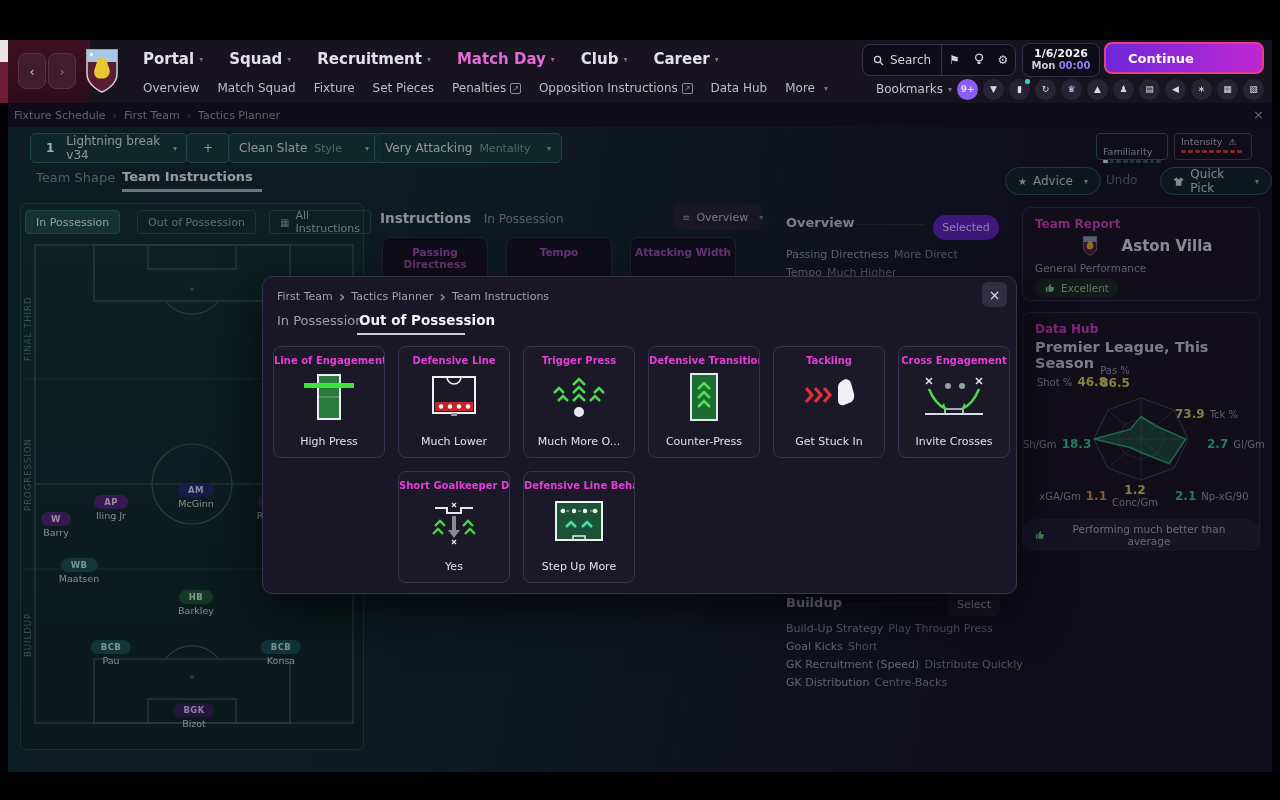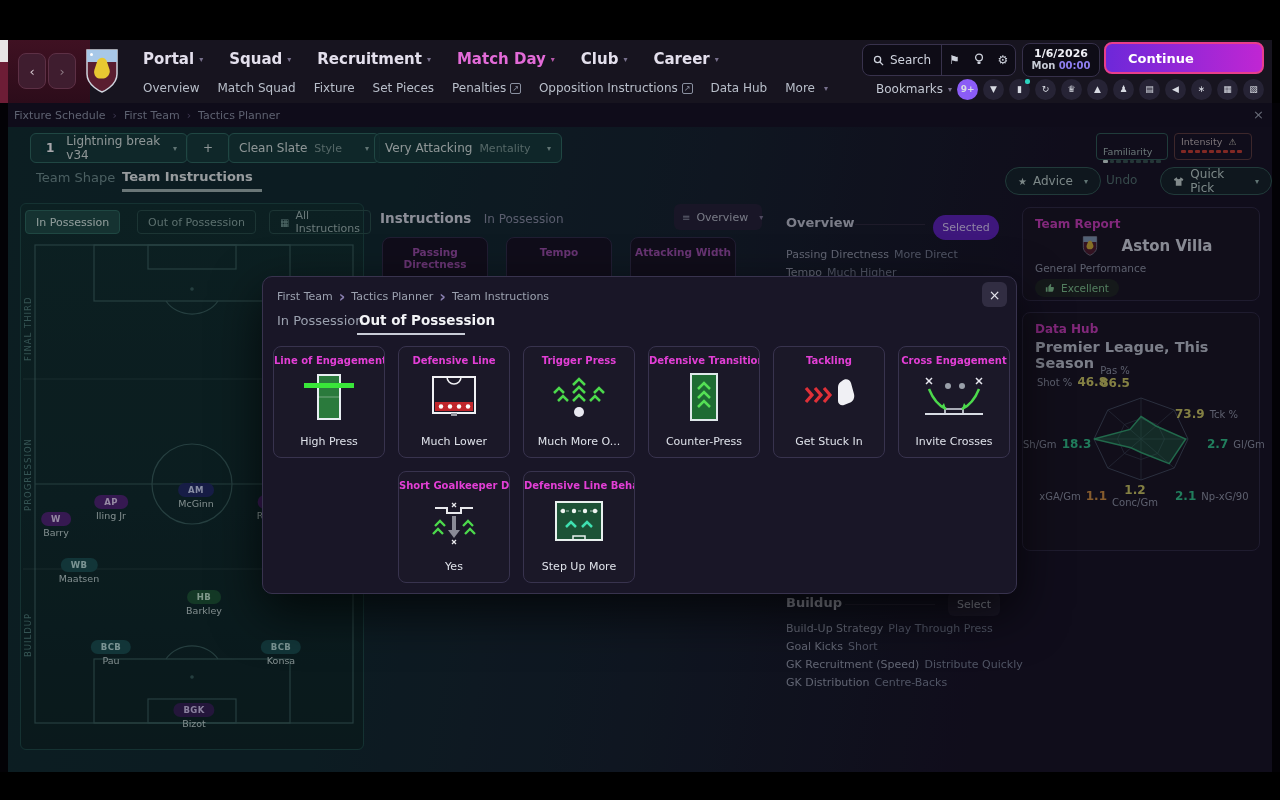--- a/index.html
+++ b/index.html
@@ -343,21 +343,21 @@
     <div class="chip abs" style="left:175px;top:274px;">
       <span class="pill pos-am">AM</span><div class="pname">McGinn</div></div>
     <div class="chip abs" style="left:90px;top:286px;">
       <span class="pill pos-pu">AP</span><div class="pname">Iling Jr</div></div>
     <div class="chip abs" style="left:35px;top:303px;">
       <span class="pill pos-pu">W</span><div class="pname">Barry</div></div>
     <div class="chip abs" style="left:252px;top:286px;">
       <span class="pill pos-pu">W</span><div class="pname">Rogers</div></div>
     <div class="chip abs" style="left:58px;top:349px;">
       <span class="pill pos-te">WB</span><div class="pname">Maatsen</div></div>
-    <div class="chip abs" style="left:183px;top:381px;">
+    <div class="chip abs" style="left:175px;top:381px;">
       <span class="pill pos-gr">HB</span><div class="pname">Barkley</div></div>
     <div class="chip abs" style="left:90px;top:431px;">
       <span class="pill pos-te">BCB</span><div class="pname">Pau</div></div>
     <div class="chip abs" style="left:260px;top:431px;">
       <span class="pill pos-te">BCB</span><div class="pname">Konsa</div></div>
     <div class="chip abs" style="left:173px;top:494px;">
       <span class="pill pos-gk">BGK</span><div class="pname">Bizot</div></div>
   </div>
 
   <div class="abs" style="left:380px;top:210px;font-size:13.5px;">
@@ -455,20 +455,28 @@
       <div class="radar-val" style="color: rgb(198, 194, 94);">1.2</div>
         <div class="radar-name">Conc/Gm</div>
       </div>
     <div class="abs" style="left:6px;top:172px;width:78px;text-align:right;white-space:nowrap;">
       <span class="radar-name">xGA/Gm</span> <span class="radar-val" style="color: rgb(201, 138, 61);">1.1</span></div>
     <div class="abs" style="left:0px;top:120px;width:50px;text-align:right;white-space:nowrap;">
       <span class="radar-name">Sh/Gm</span> <span class="radar-val" style="color: rgb(46, 189, 133);">18.3</span></div>
     <div class="abs" style="left:10px;top:58px;width:74px;text-align:right;white-space:nowrap;">
       <span class="radar-name">Shot %</span> <span class="radar-val" style="color: rgb(198, 194, 94);">46.8</span></div>
 
+    <div class="abs" style="left:0;right:0;top:206px;text-align:center;">
+      <span class="badgepill">
+        <svg width="10" height="10" viewBox="0 0 24 24">
+            <path d="M2 10h4v11H2zM8 21h9c1.5 0 2.5-1 2.8-2.4l1.6-6A2.5 2.5 0 0 0 19 9.5h-5l1-4.6A2 2 0 0 0 13 2.5L8 9z" fill="#7cc08a"></path>
+          </svg>
+        <span>Performing much better than average</span>
+      </span>
+    </div>
   </div>
 
   <div id="overlay" class="abs"></div>
 
   <div id="modal" class="abs">
     <div class="row abs" style="left:14px;top:10px;">
       <span class="mcrumb">First Team</span>
       <span class="msep">›</span>
       <span class="mcrumb">Tactics Planner</span>
       <span class="msep">›</span>

